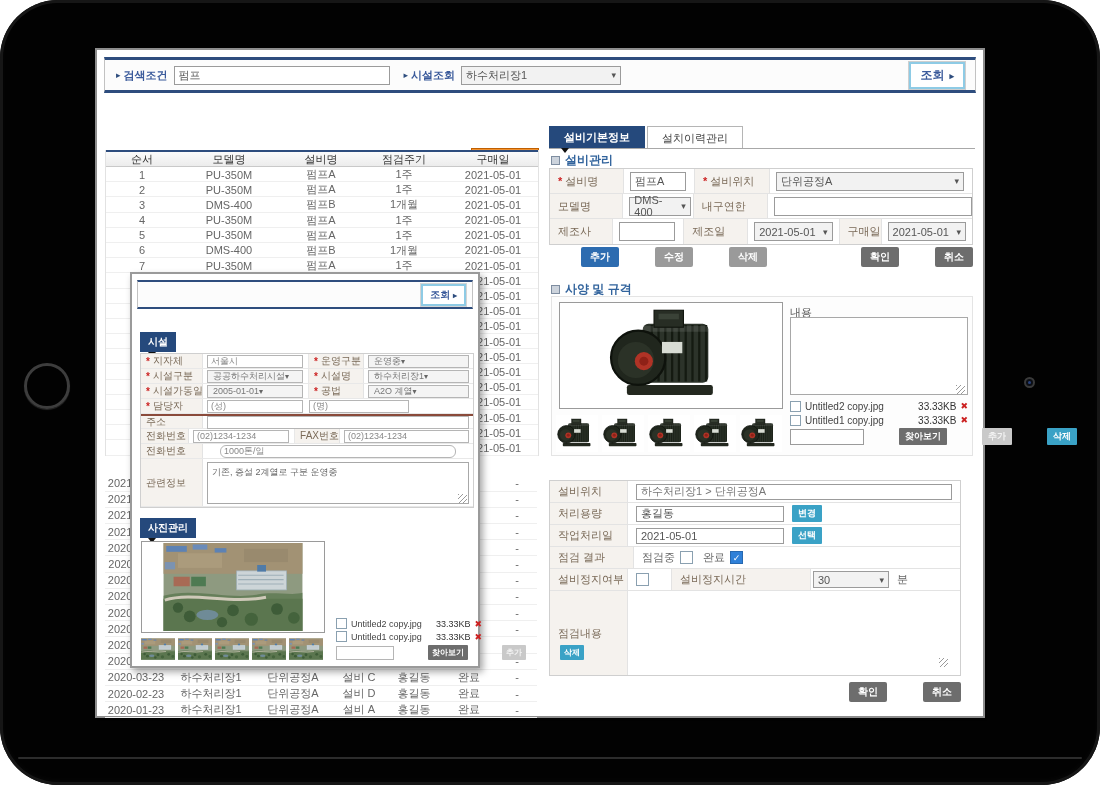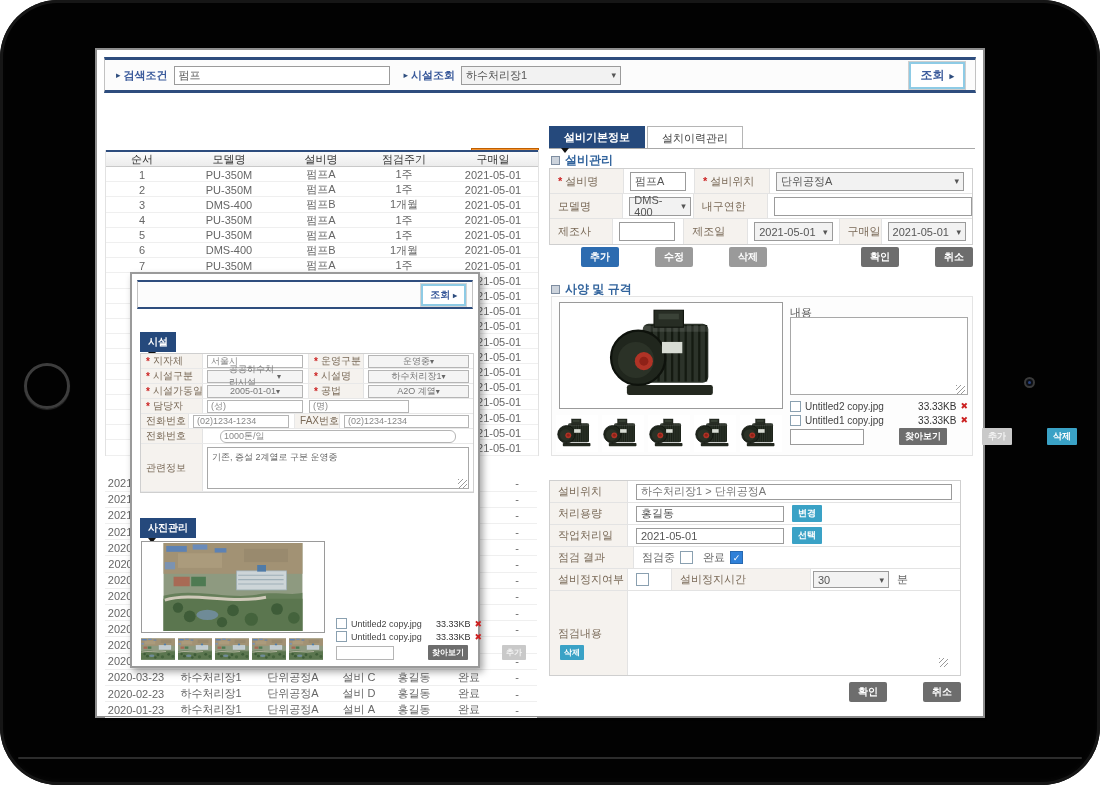--- a/index.html
+++ b/index.html
@@ -112,22 +112,22 @@
              color:#3a5a9b; font-weight:bold; font-size:10px; padding:2px 7px; cursor:pointer; }
   .ptab { position:absolute; background:#25497c; color:#fff; font-weight:bold; font-size:10px; padding:3px 8px; }
   .ptab::after { content:""; position:absolute; left:8px; bottom:-5px; border-left:4px solid transparent;
                  border-right:4px solid transparent; border-top:5px solid #111; }
   .p-form { position:absolute; left:8px; top:79px; width:334px; border:1px solid #cfcfcf; font-size:10px; }
   .prow { display:flex; align-items:center; border-bottom:1px solid #e8e8e8; height:15px; }
   .prow.sep { border-top:2px solid #8a4a3a; }
   .prow .flabel { font-size:10px; padding-left:5px; }
   .ptxt { height:13px; border:1px solid #b5b5b5; background:#fff; font-size:9px; color:#888; padding:0 3px;
           font-family:"Liberation Sans","DejaVu Sans",sans-serif; }
-  .pselect { display:inline-flex; align-items:center; justify-content:center; border:1px solid #b5b5b5;
-             background:#f4f4f4; height:13px; padding:0 21px; color:#777; font-size:9px; }
+  .pselect { display:inline-flex; align-items:center; justify-content:flex-start; border:1px solid #b5b5b5;
+             background:#f4f4f4; height:13px; padding:0 5px; color:#777; font-size:9px; }
   .pselect .arr { font-size:8px; color:#666; }
   .photobox { position:absolute; left:8px; top:265px; width:334px; height:126px; }
   .photo-main { position:absolute; left:1px; top:2px; width:184px; height:92px; border:1px solid #9a9a9a; background:#fff;
                 display:flex; align-items:center; justify-content:center; }
   .photo-main svg { width:162px; height:88px; }
   .photo-thumbs { position:absolute; left:1px; top:97px; display:flex; gap:3px; }
   .photo-thumbs .pt { width:34px; height:26px; cursor:pointer; }
   .photo-thumbs svg { width:34px; height:26px; }
   .p-filelist { position:absolute; left:196px; top:78px; width:146px; }
   .p-filelist .frowfile { height:13px; font-size:9px; }
@@ -750,20 +750,26 @@
           </div>
           <div class="prow">
             <span class="flabel" style="width:62px">
                 <span class="req">*</span>
                 <span>담당자</span>
               </span>
             <input class="ptxt" style="width: 96px; margin-left: 4px;" value="(성)">
             <input class="ptxt" style="width: 100px; margin-left: 6px;" value="(명)">
             <span class="gap"></span>
           </div>
+          <div class="prow sep">
+            <span class="flabel" style="width:62px">
+                <span>주소</span>
+              </span>
+            <input class="ptxt" style="flex: 1 1 0%; margin: 0px 4px;">
+          </div>
           <div class="prow">
             <span class="flabel" style="width:62px">
                 <span>전화번호</span>
               </span>
             <input class="ptxt" style="width: 96px; margin-left: 4px;" value="(02)1234-1234">
             <span class="flabel" style="width:56px; margin-left:5px; border-left:1px solid #e8e8e8">
                 <span>FAX번호</span>
               </span>
             <input class="ptxt" style="flex: 1 1 0%; margin: 0px 4px;" value="(02)1234-1234">
           </div>

